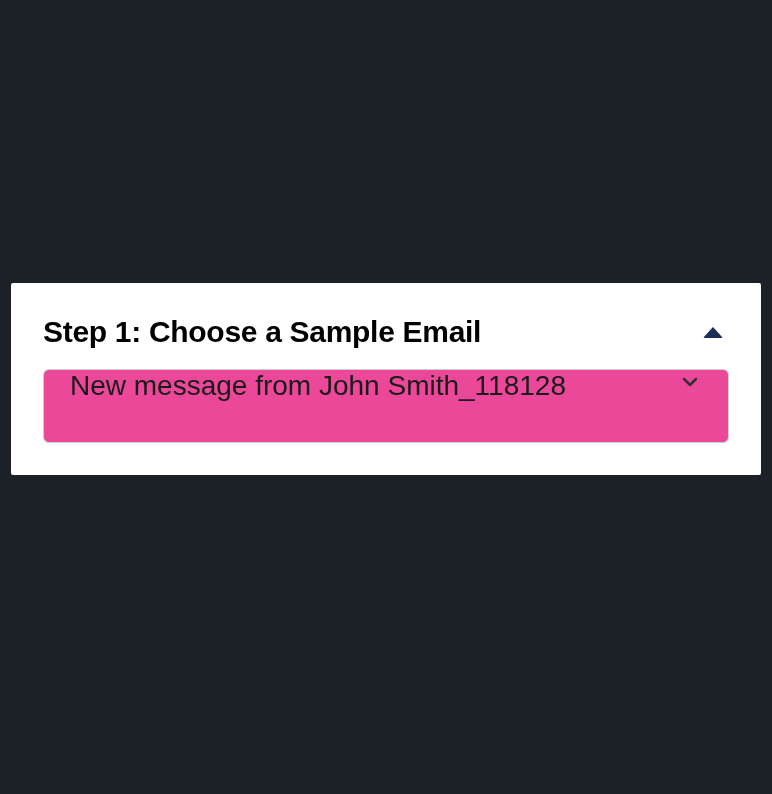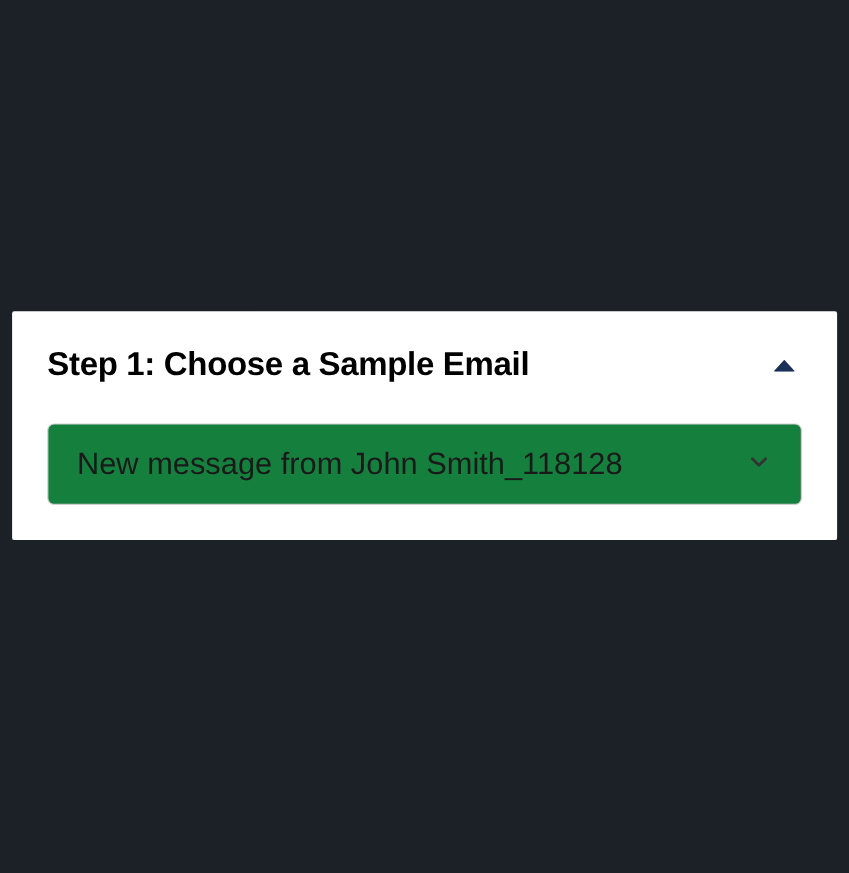--- a/index.html
+++ b/index.html
@@ -22,21 +22,21 @@
       border-radius: 2px;
       padding: 32px;
       position: absolute;
       left: 11px;
       top: 283px;
     }
     .card-header {
       display: flex;
       align-items: center;
       justify-content: space-between;
-      margin-bottom: 36px;
+      margin-bottom: 20px;
     }
     .card-title {
       font-size: 30px;
       font-weight: 700;
       color: #000000;
       letter-spacing: -0.3px;
     }
     .caret-up {
       width: 0;
       height: 0;
@@ -46,25 +46,25 @@
       margin-right: 6px;
       border-radius: 2px;
       cursor: pointer;
     }
     .select-box {
       width: 100%;
       height: 74px;
       border: 1px solid #cfcfcf;
       border-radius: 6px;
       display: flex;
-      align-items: center;
+      align-items: flex-start;
       justify-content: space-between;
       padding: 0 26px;
       cursor: pointer;
-      background: #15803d;
+      background: #ec4899;
     }
     .select-value {
       font-size: 28px;
       color: #1a1a1a;
       font-weight: 400;
     }
     .chevron-down {
       flex-shrink: 0;
     }
   </style>

